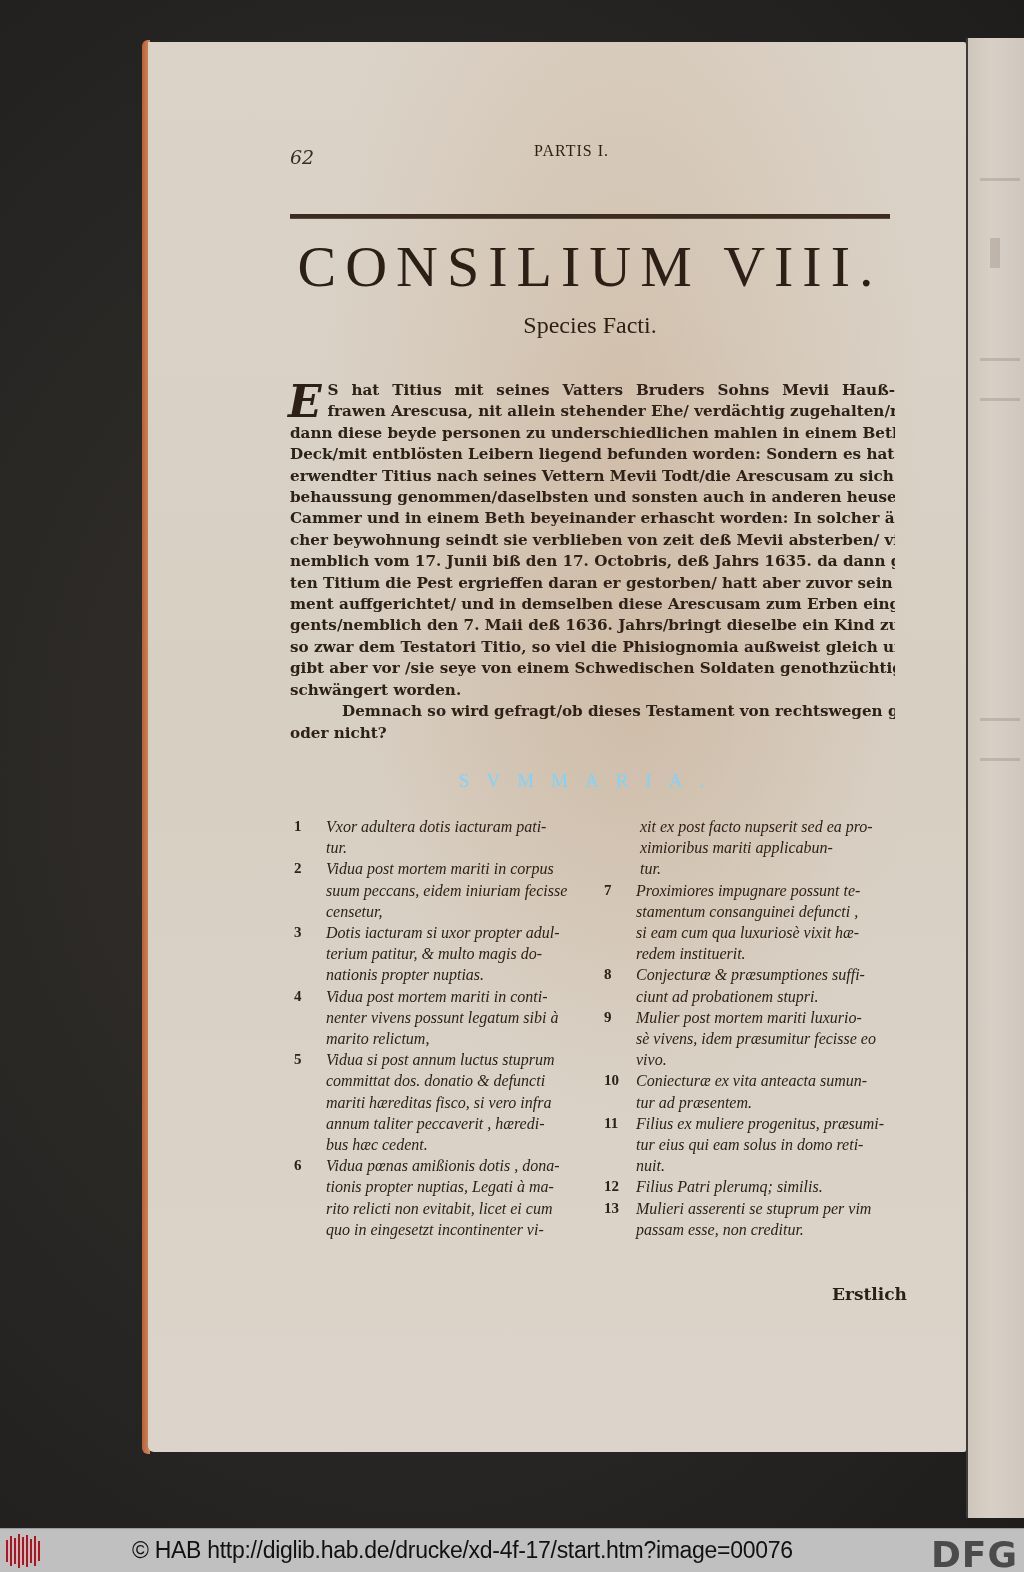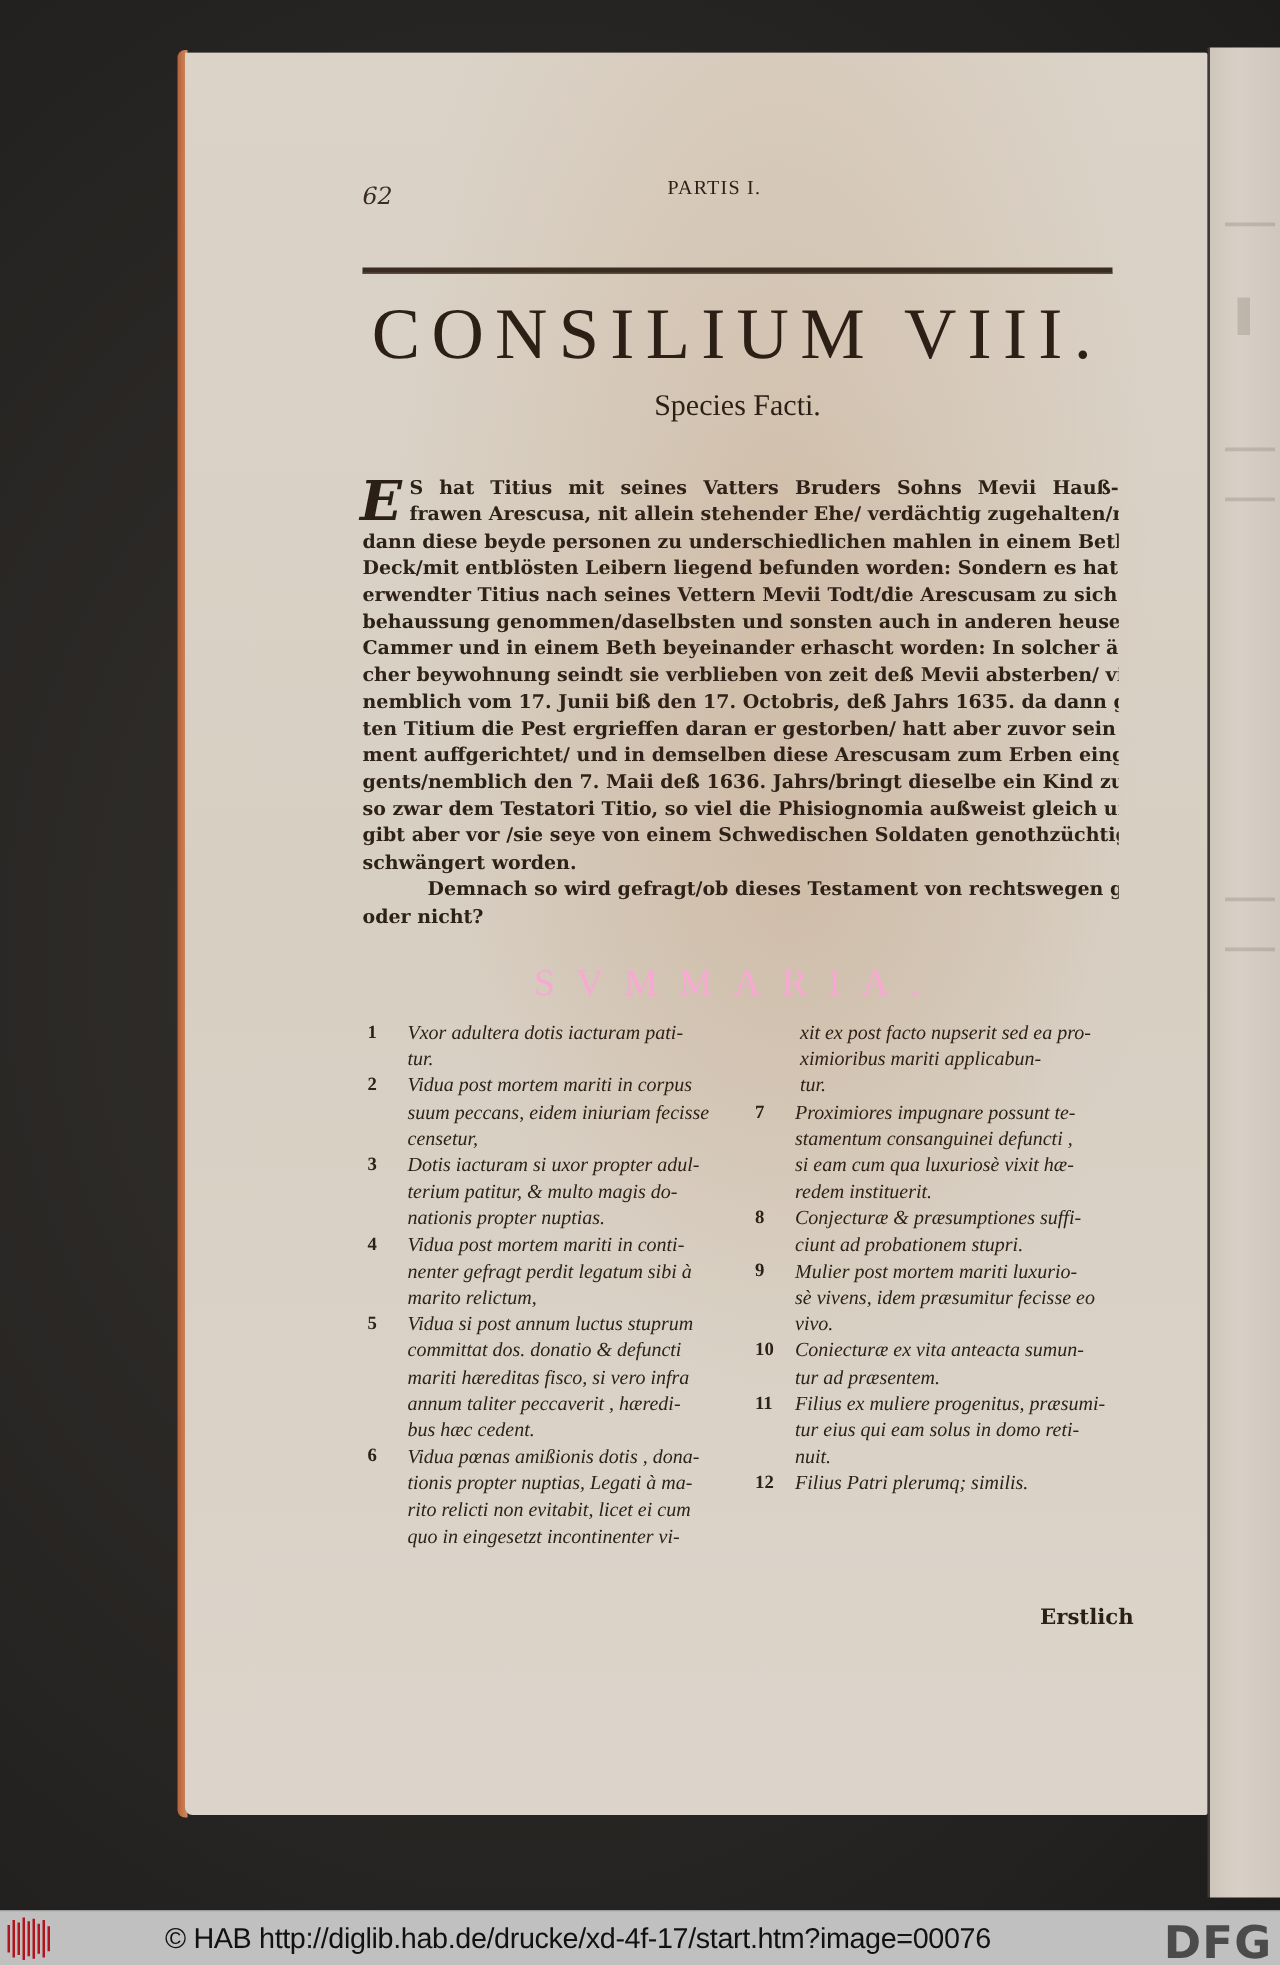--- a/index.html
+++ b/index.html
@@ -66,21 +66,21 @@
   }
   .body-text .line { display: block; white-space: nowrap; overflow: hidden; text-align-last: justify; }
   .body-text .line.last { text-align-last: left; }
   .body-text .indent { padding-left: 52px; }
   .dropcap {
     float: left; font-family: "DejaVu Serif", serif; font-size: 44px; line-height: 40px;
     font-weight: bold; margin: 2px 6px 0 -2px; color: #2b1f16; font-style: italic;
   }
   .summaria-head {
     position: absolute; left: 290px; top: 770px; width: 600px; text-align: center;
-    font-family: "Liberation Serif", serif; font-size: 30px; letter-spacing: 17px; color: #f9a8d4;
+    font-family: "Liberation Serif", serif; font-size: 19px; letter-spacing: 17px; color: #7dd3fc;
   }
   .col {
     position: absolute; top: 816px; width: 300px;
     font-family: "Liberation Serif", serif; font-style: italic; font-size: 16px;
     line-height: 21.2px; color: #2e2118;
   }
   .col.left { left: 290px; }
   .col.right { left: 600px; }
   .item { position: relative; padding-left: 36px; margin: 0; }
   .item .num {
@@ -175,21 +175,21 @@
   </div>
   <div class="item">
     <span class="num">3</span>
     <span class="text">Dotis iacturam si  uxor propter adul-</span>
     <span class="text">terium patitur, &amp; multo magis do-</span>
     <span class="text">nationis propter nuptias.</span>
   </div>
   <div class="item">
     <span class="num">4</span>
     <span class="text">Vidua post mortem mariti in conti-</span>
-    <span class="text">nenter gefragt perdit legatum sibi à</span>
+    <span class="text">nenter vivens possunt legatum sibi à</span>
     <span class="text">marito relictum,</span>
   </div>
   <div class="item">
     <span class="num">5</span>
     <span class="text">Vidua si post annum   luctus stuprum</span>
     <span class="text">committat dos. donatio &amp; defuncti</span>
     <span class="text">mariti hæreditas fisco, si vero infra</span>
     <span class="text">annum taliter peccaverit , hæredi-</span>
     <span class="text">bus hæc cedent.</span>
   </div>
@@ -233,20 +233,25 @@
   </div>
   <div class="item">
     <span class="num">11</span>
     <span class="text">Filius ex muliere progenitus, præsumi-</span>
     <span class="text">tur eius qui eam solus  in  domo reti-</span>
     <span class="text">nuit.</span>
   </div>
   <div class="item">
     <span class="num">12</span>
     <span class="text">Filius Patri plerumq; similis.</span>
+  </div>
+  <div class="item">
+    <span class="num">13</span>
+    <span class="text">Mulieri  asserenti se  stuprum per  vim</span>
+    <span class="text">passam  esse, non creditur.</span>
   </div>
 </div>
 
 <div class="catchword">Erstlich</div>
 
 <div class="footer">
   <div class="footer-logo">
     <span style="height:22px"></span>
       <span style="height:30px"></span>
       <span style="height:26px"></span>

